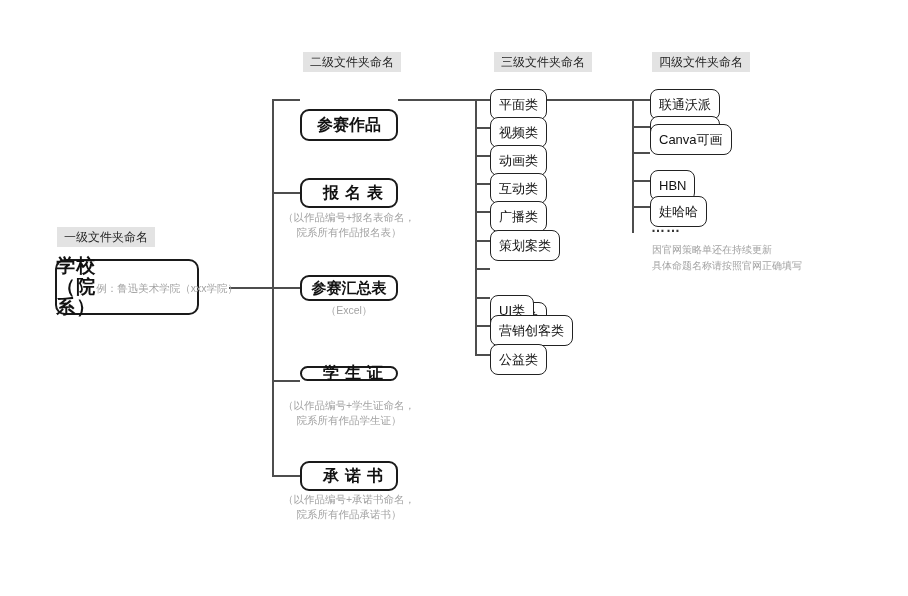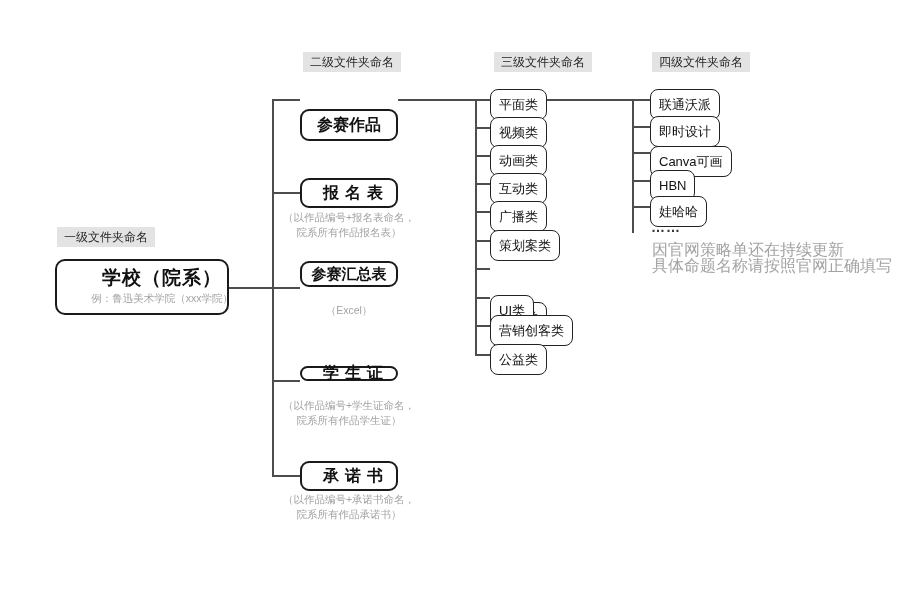--- a/index.html
+++ b/index.html
@@ -7,23 +7,23 @@
   .canvas {
     position:relative; width:908px; height:596px; background:#ffffff;
     font-family:"Liberation Sans", sans-serif; color:#111; overflow:hidden;
   }
   .pill {
     position:absolute; background:#e3e3e3; color:#1f1f1f;
     font-size:12px; line-height:1; padding:4px 7px; border-radius:0;
     white-space:nowrap;
   }
   .rootbox {
-    position:absolute; left:55px; top:259px; width:174px; height:56px;
+    position:absolute; left:55px; top:259px; width:144px; height:56px;
     border:2px solid #1a1a1a; border-radius:10px; background:#fff;
-    display:flex; flex-direction:column; align-items:center; justify-content:center;padding-left:40px;
+    display:flex; flex-direction:row; align-items:center; justify-content:center;padding-left:40px;
   }
   .root-title { font-size:19px; font-weight:bold; letter-spacing:1px; line-height:1.1; }
   .root-sub { font-size:10.5px; color:#a3a3a3; margin-top:3px; white-space:nowrap; }
   .l2box {
     position:absolute; left:300px; width:98px;
     border:2px solid #1a1a1a; border-radius:9px; background:#fff;
     display:flex; align-items:center; justify-content:center;
     font-weight:bold; font-size:16px; white-space:nowrap;
   }
   .sp3 { letter-spacing:6px; padding-left:14px; }   
@@ -37,21 +37,21 @@
     background:#fff; display:inline-flex; align-items:center; padding:12px 8px;
     font-size:13px; white-space:nowrap;
   }
   .l3box { left:490px; }
   .l4box { left:650px; }
   .ellipsis {
     position:absolute; left:651px; top:219px; font-size:14px; font-weight:bold;
     color:#333; letter-spacing:1px;
   }
   .l4note {
-    position:absolute; left:652px; top:242px; font-size:16px; line-height:16px;
+    position:absolute; left:652px; top:242px; font-size:10px; line-height:16px;
     color:#a3a3a3; white-space:nowrap;
   }
   .line { position:absolute; background:#4d4d4d; }
   .h { height:1.5px; }
   .v { width:1.5px; }
 </style>
 </head>
 <body>
 
 <div class="canvas">
@@ -93,21 +93,21 @@
   </div>
 
   <div class="l2box" style="top:84px; height:32px;margin-top:25px;">参赛作品</div>
 
   <div class="l2box sp3" style="top:178px; height:30px;">报名表</div>
   <div class="l2note" style="top:210px;">
     <div>（以作品编号+报名表命名，</div>
     <div>院系所有作品报名表）</div>
   </div>
 
-  <div class="l2box tight" style="top:261px; height:26px;">参赛汇总表</div>
+  <div class="l2box tight" style="top:275px; height:26px;">参赛汇总表</div>
   <div class="l2note" style="top:303px;">
     <div>（Excel）</div>
   </div>
 
   <div class="l2box sp3" style="top:366px; height:15px;">学生证</div>
   <div class="l2note" style="top:398px;">
     <div>（以作品编号+学生证命名，</div>
     <div>院系所有作品学生证）</div>
   </div>
 
@@ -123,21 +123,21 @@
   <div class="l3box" style="top:173px;">互动类</div>
   <div class="l3box" style="top:201px;">广播类</div>
   <div class="l3box" style="top:230px;">策划案类</div>
   <div class="l3box" style="top:258px;margin-top:44px;">文案类</div>
   <div class="l3box" style="top:295px;">UI类</div>
   <div class="l3box" style="top:315px;">营销创客类</div>
   <div class="l3box" style="top:344px;">公益类</div>
 
   <div class="l4box" style="top:89px;">联通沃派</div>
   <div class="l4box" style="top:116px;">即时设计</div>
-  <div class="l4box" style="top:146px;">Canva可画</div>
+  <div class="l4box" style="top:124px;">Canva可画</div>
   <div class="l4box" style="top:170px;">HBN</div>
   <div class="l4box" style="top:196px;">娃哈哈</div>
 
   <div class="ellipsis">……</div>
 
   <div class="l4note">
     <div>因官网策略单还在持续更新</div>
     <div>具体命题名称请按照官网正确填写</div>
   </div>
 

